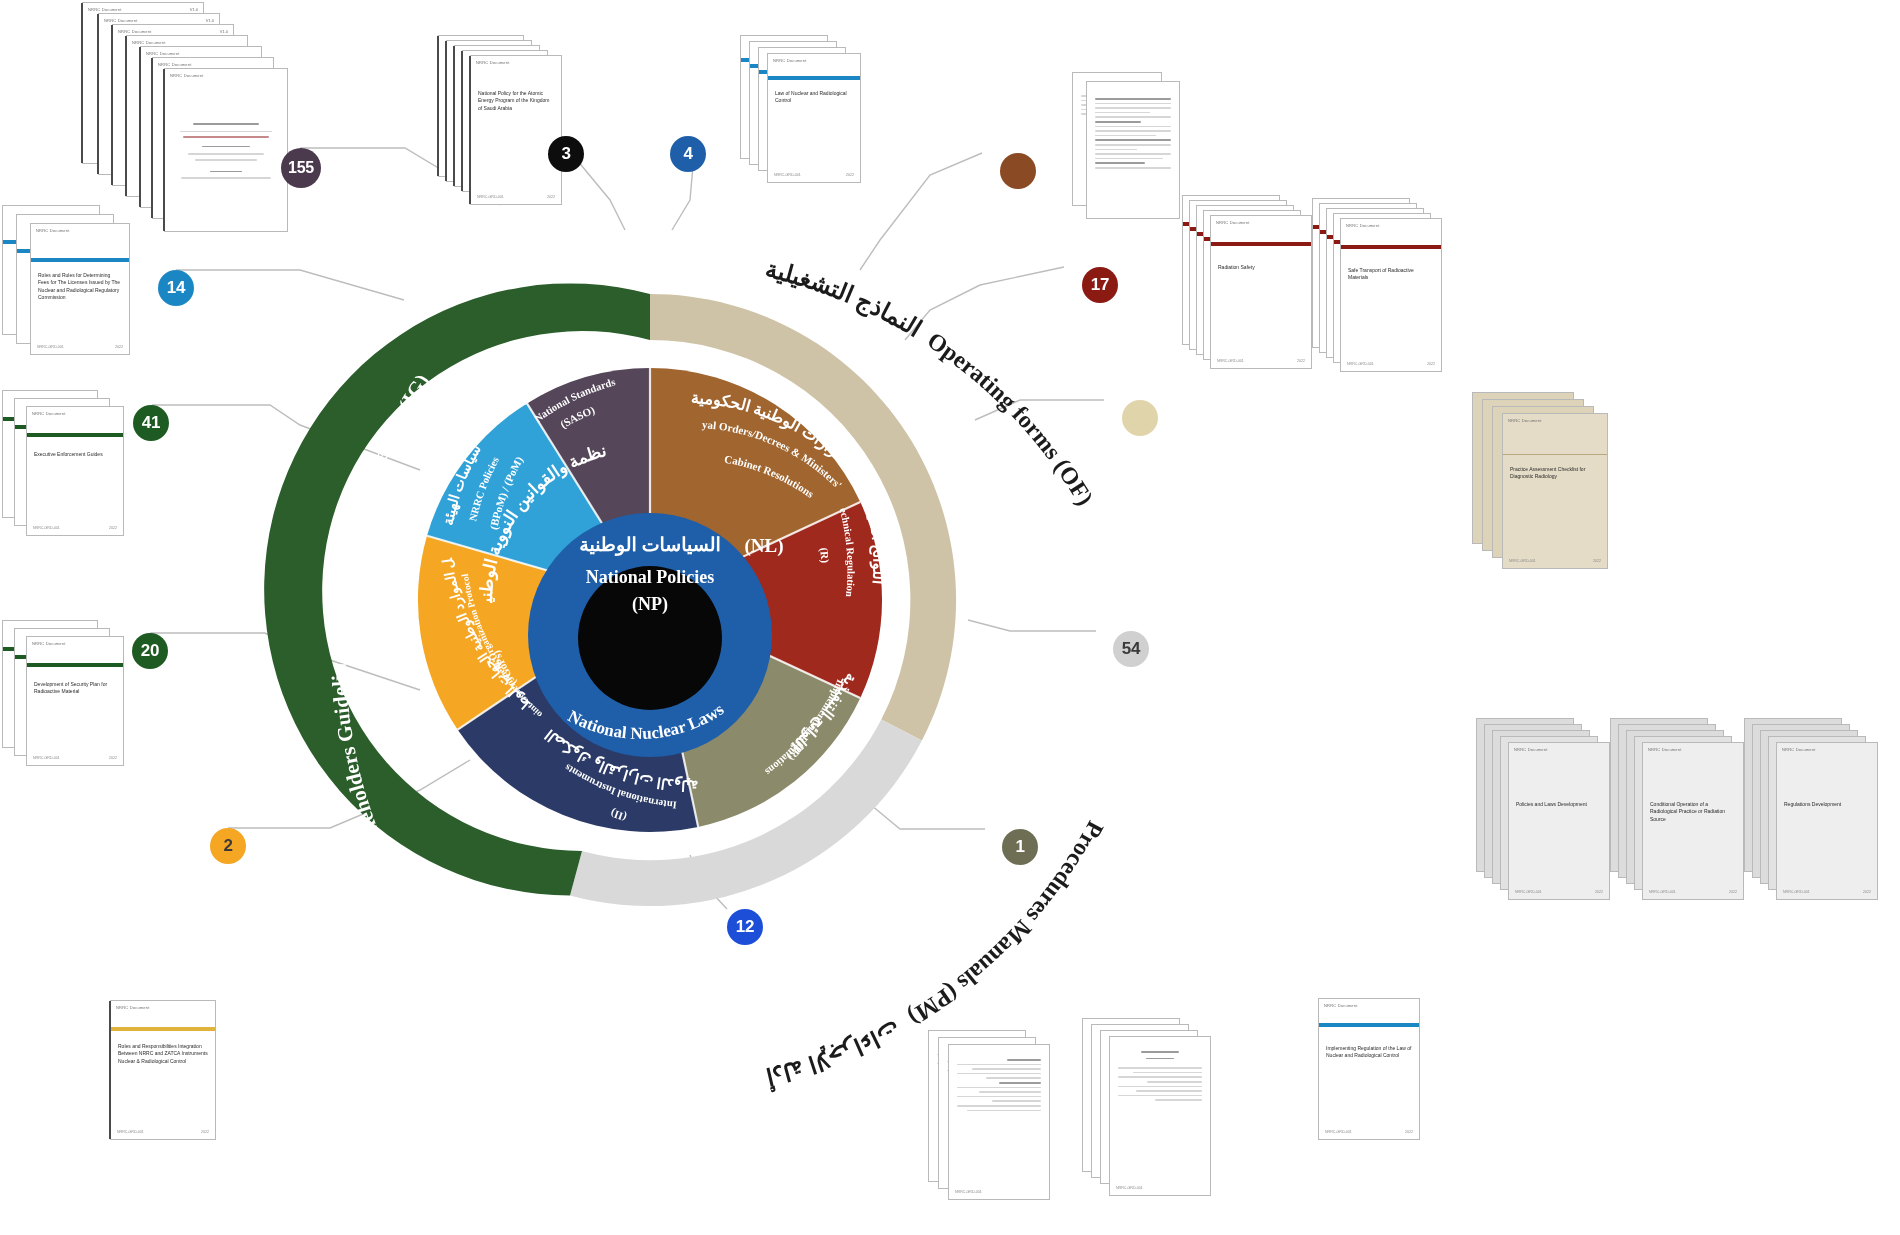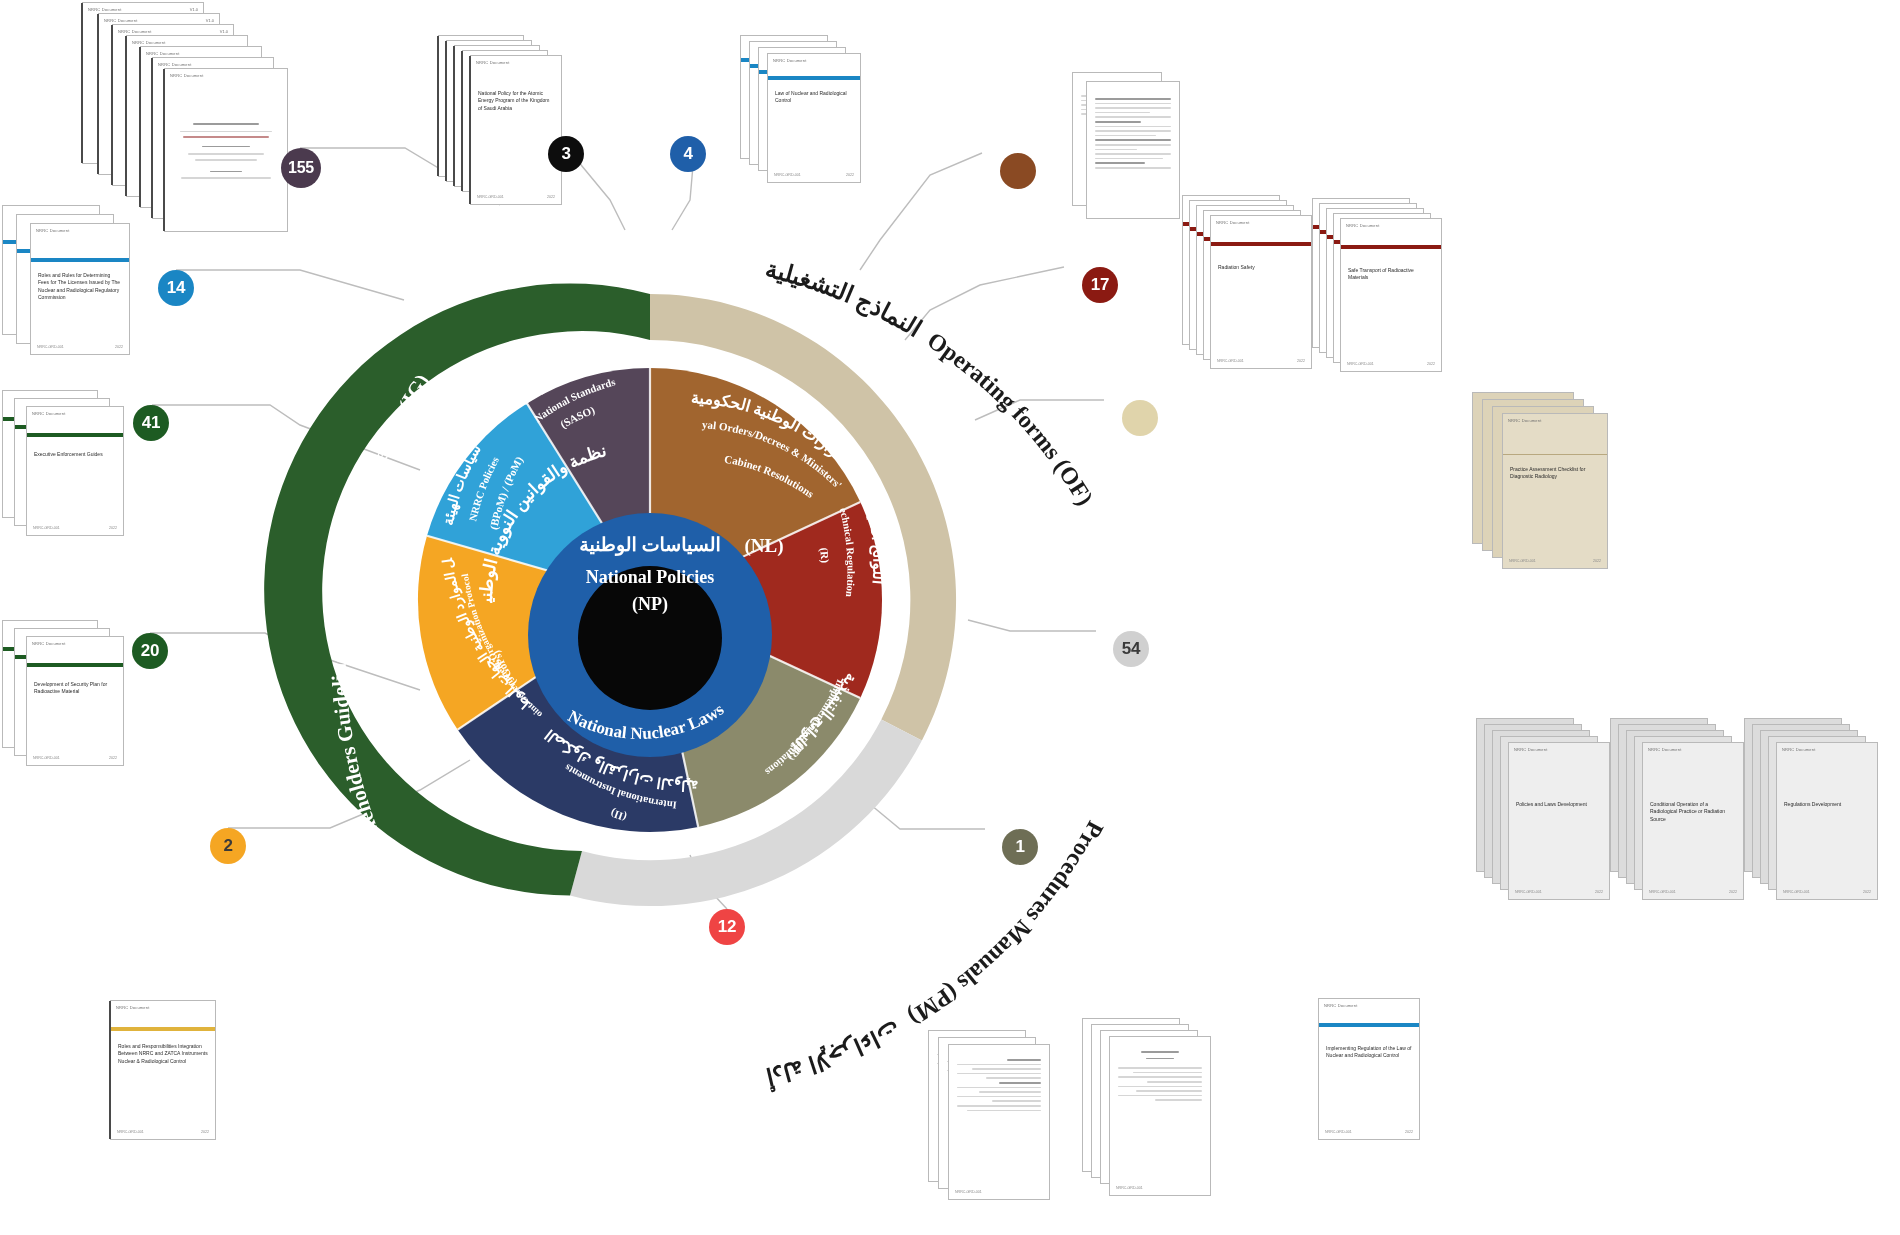--- a/index.html
+++ b/index.html
@@ -584,20 +584,20 @@
 
   <div id="badge-host">
       <div class="badge" style="width: 40px; height: 40px; left: 281px; top: 148px; background: rgb(75, 58, 78); color: rgb(255, 255, 255); font-size: 16px;">155</div>
       <div class="badge" style="width: 36px; height: 36px; left: 548px; top: 136px; background: rgb(13, 13, 13); color: rgb(255, 255, 255);">3</div>
       <div class="badge" style="width: 36px; height: 36px; left: 670px; top: 136px; background: rgb(31, 95, 169); color: rgb(255, 255, 255);">4</div>
       <div class="badge" style="width: 36px; height: 36px; left: 1000px; top: 153px; background: rgb(138, 74, 35); color: rgb(255, 255, 255);"></div>
       <div class="badge" style="width: 36px; height: 36px; left: 1082px; top: 267px; background: rgb(139, 26, 18); color: rgb(255, 255, 255);">17</div>
       <div class="badge" style="width: 36px; height: 36px; left: 1122px; top: 400px; background: rgb(224, 212, 171); color: rgb(58, 58, 58);"></div>
       <div class="badge" style="width: 36px; height: 36px; left: 1113px; top: 631px; background: rgb(208, 208, 208); color: rgb(58, 58, 58);">54</div>
       <div class="badge" style="width: 36px; height: 36px; left: 1002px; top: 829px; background: rgb(110, 110, 85); color: rgb(255, 255, 255);">1</div>
-      <div class="badge" style="width: 36px; height: 36px; left: 709px; top: 909px; background: #ef4444; color: rgb(255, 255, 255);">12</div>
+      <div class="badge" style="width: 36px; height: 36px; left: 727px; top: 909px; background: #1d4ed8; color: rgb(255, 255, 255);">12</div>
       <div class="badge" style="width: 36px; height: 36px; left: 210px; top: 828px; background: rgb(245, 166, 35); color: rgb(58, 58, 58);">2</div>
       <div class="badge" style="width: 36px; height: 36px; left: 132px; top: 633px; background: rgb(29, 91, 34); color: rgb(255, 255, 255);">20</div>
       <div class="badge" style="width: 36px; height: 36px; left: 133px; top: 405px; background: rgb(29, 91, 34); color: rgb(255, 255, 255);">41</div>
       <div class="badge" style="width: 36px; height: 36px; left: 158px; top: 270px; background: rgb(26, 134, 196); color: rgb(255, 255, 255);">14</div>
     </div>
 
 </div>
 
 </body></html>

